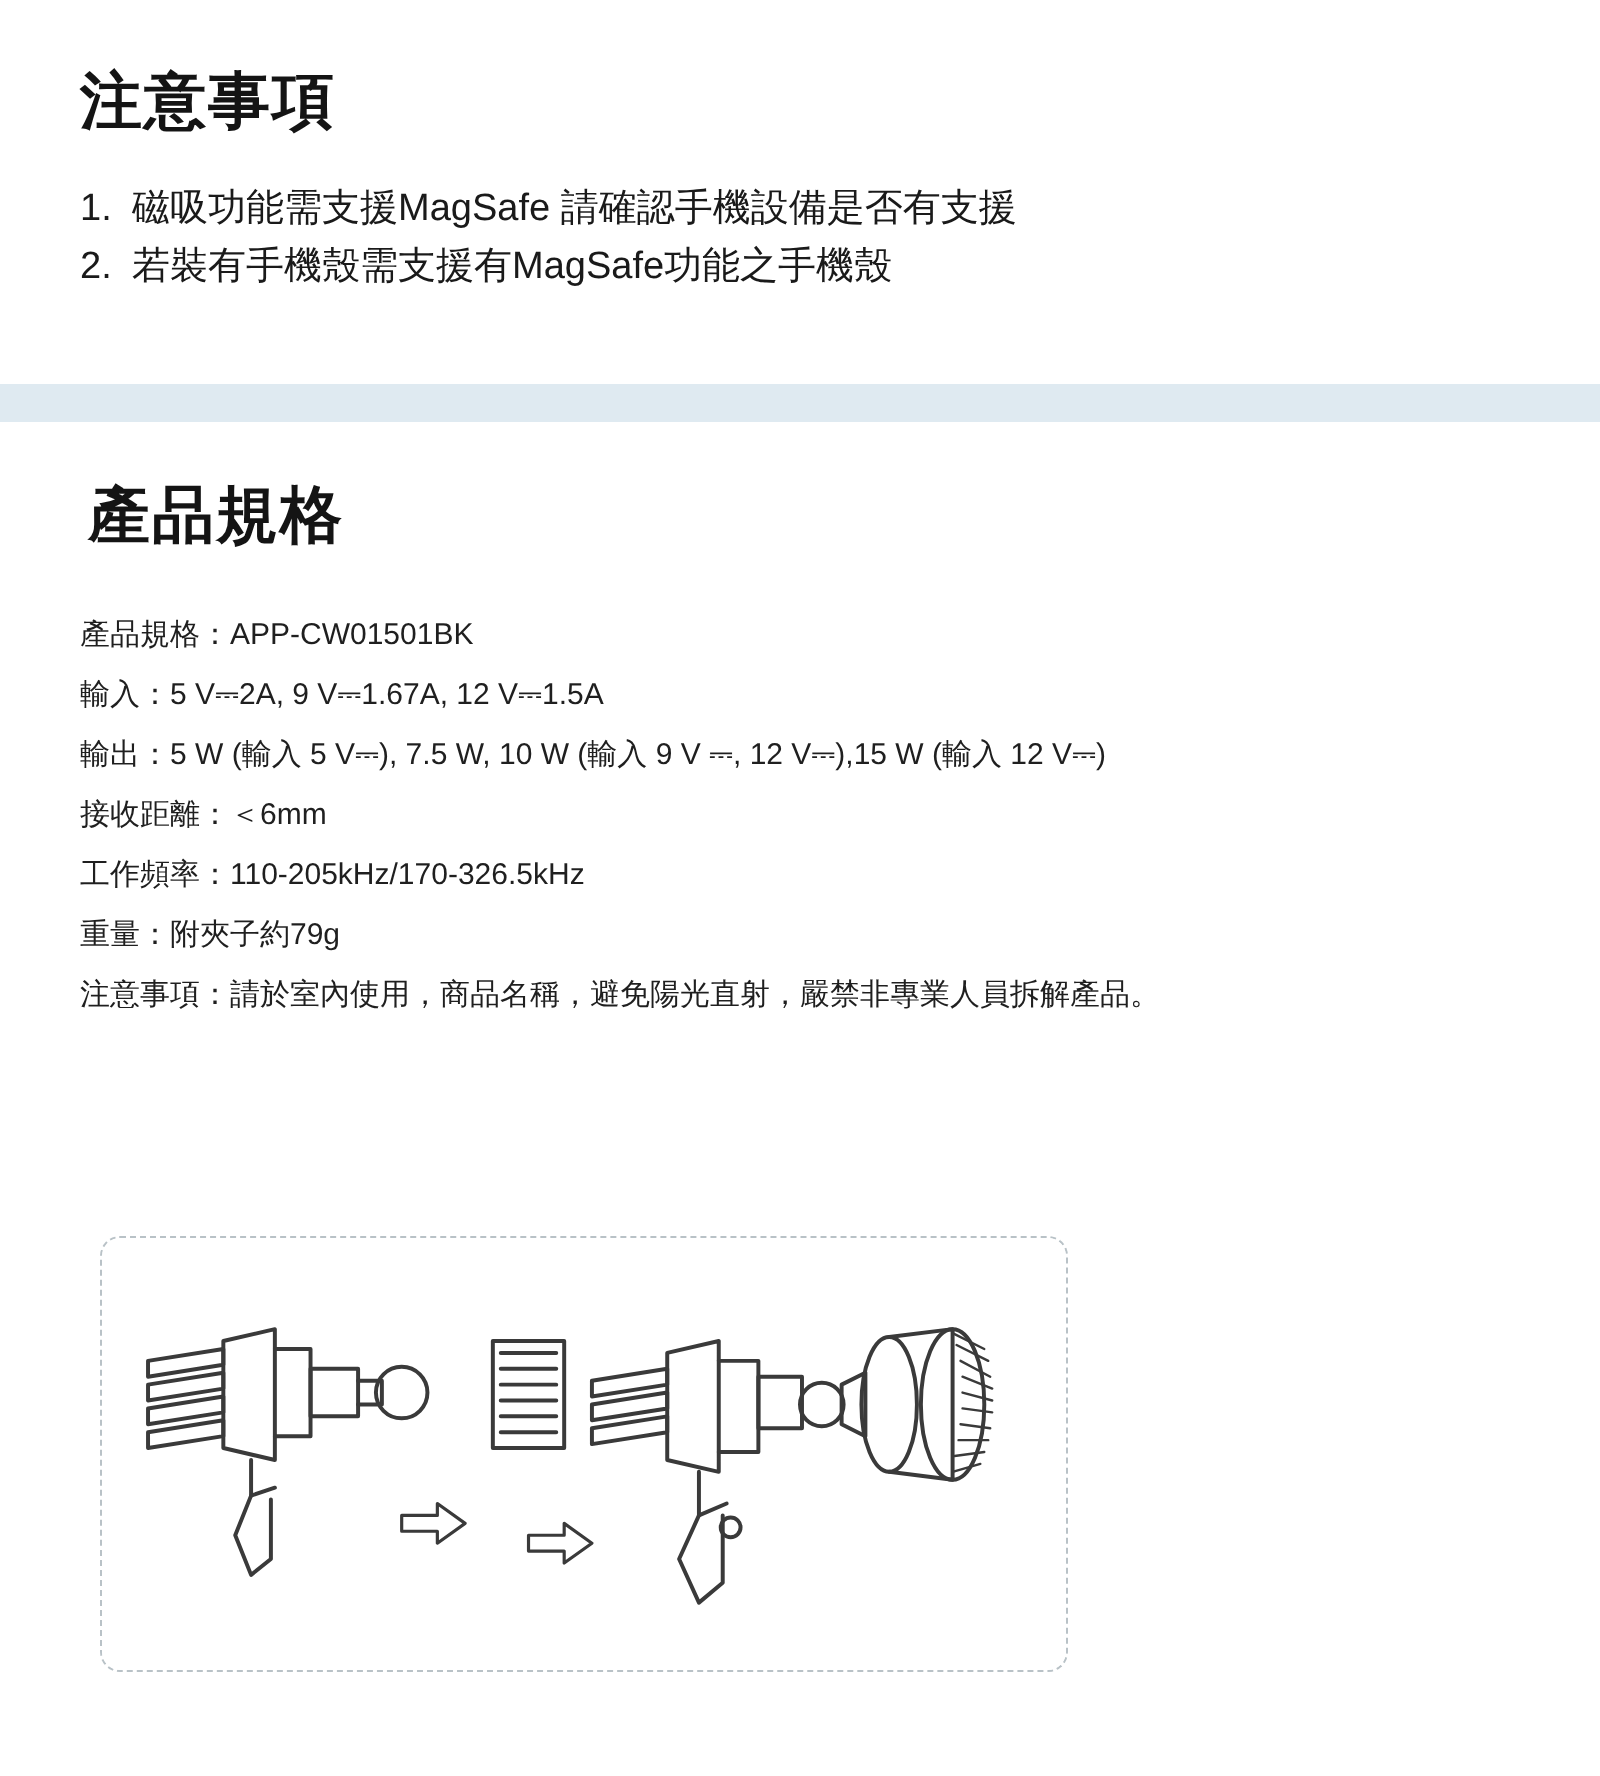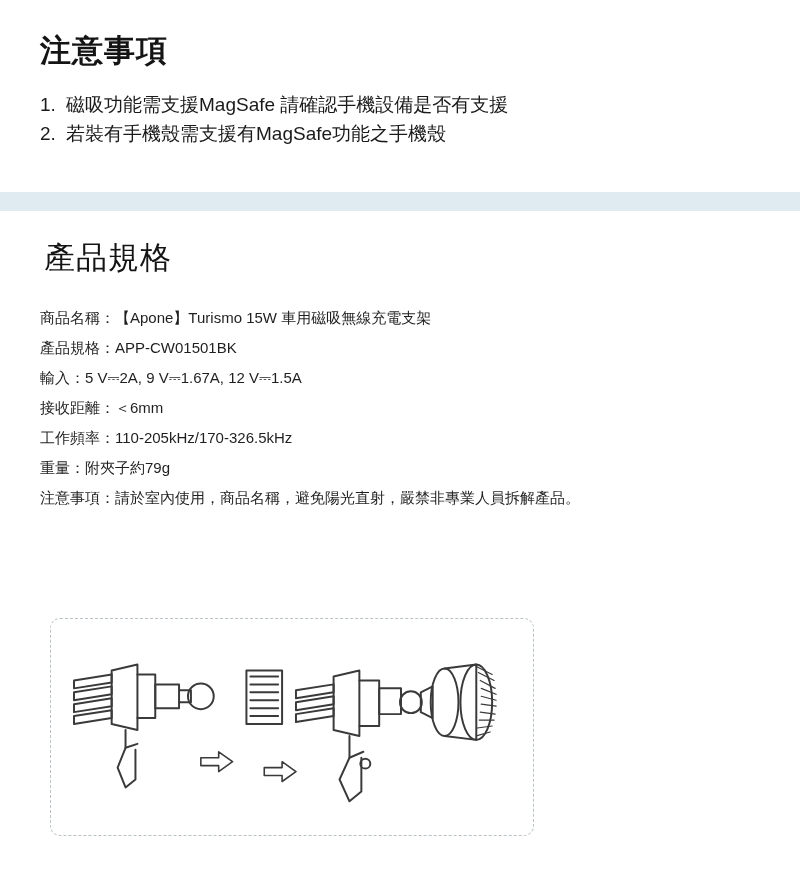--- a/index.html
+++ b/index.html
@@ -76,21 +76,21 @@
     position: absolute;
     left: 0;
     top: 211px;
     width: 800px;
     padding: 26px 40px 0 40px;
     box-sizing: border-box;
   }
 
   .spec-title {
     font-size: 31px;
-    font-weight: normal;
+    font-weight: bold;
     letter-spacing: 1px;
     margin: 0 0 24px 4px;
     color: #141414;
   }
 
   .spec-list {
     margin: 0;
     padding: 0;
     list-style: none;
   }
@@ -138,23 +138,23 @@
         <span>若裝有手機殼需支援有MagSafe功能之手機殼</span>
       </li>
     </ul>
   </section>
 
   <div class="divider-band"></div>
 
   <section class="spec-section">
     <h2 class="spec-title">產品規格</h2>
     <ul class="spec-list">
-      <li>商品名稱：【Apone】Turismo 15W 車用磁吸無線充電支架</li>
       <li>產品規格：APP-CW01501BK</li>
       <li>輸入：5 V⎓2A, 9 V⎓1.67A, 12 V⎓1.5A</li>
+      <li>輸出：5 W (輸入 5 V⎓), 7.5 W, 10 W (輸入 9 V ⎓, 12 V⎓),15 W (輸入 12 V⎓)</li>
       <li>接收距離：＜6mm</li>
       <li>工作頻率：110-205kHz/170-326.5kHz</li>
       <li>重量：附夾子約79g</li>
       <li>注意事項：請於室內使用，商品名稱，避免陽光直射，嚴禁非專業人員拆解產品。</li>
     </ul>
   </section>
 
   <div class="diagram-box">
     <svg class="diagram-svg" viewBox="0 0 484 218">
       <g fill="none" stroke="#3a3a3a" stroke-width="2" stroke-linejoin="round" stroke-linecap="round">

